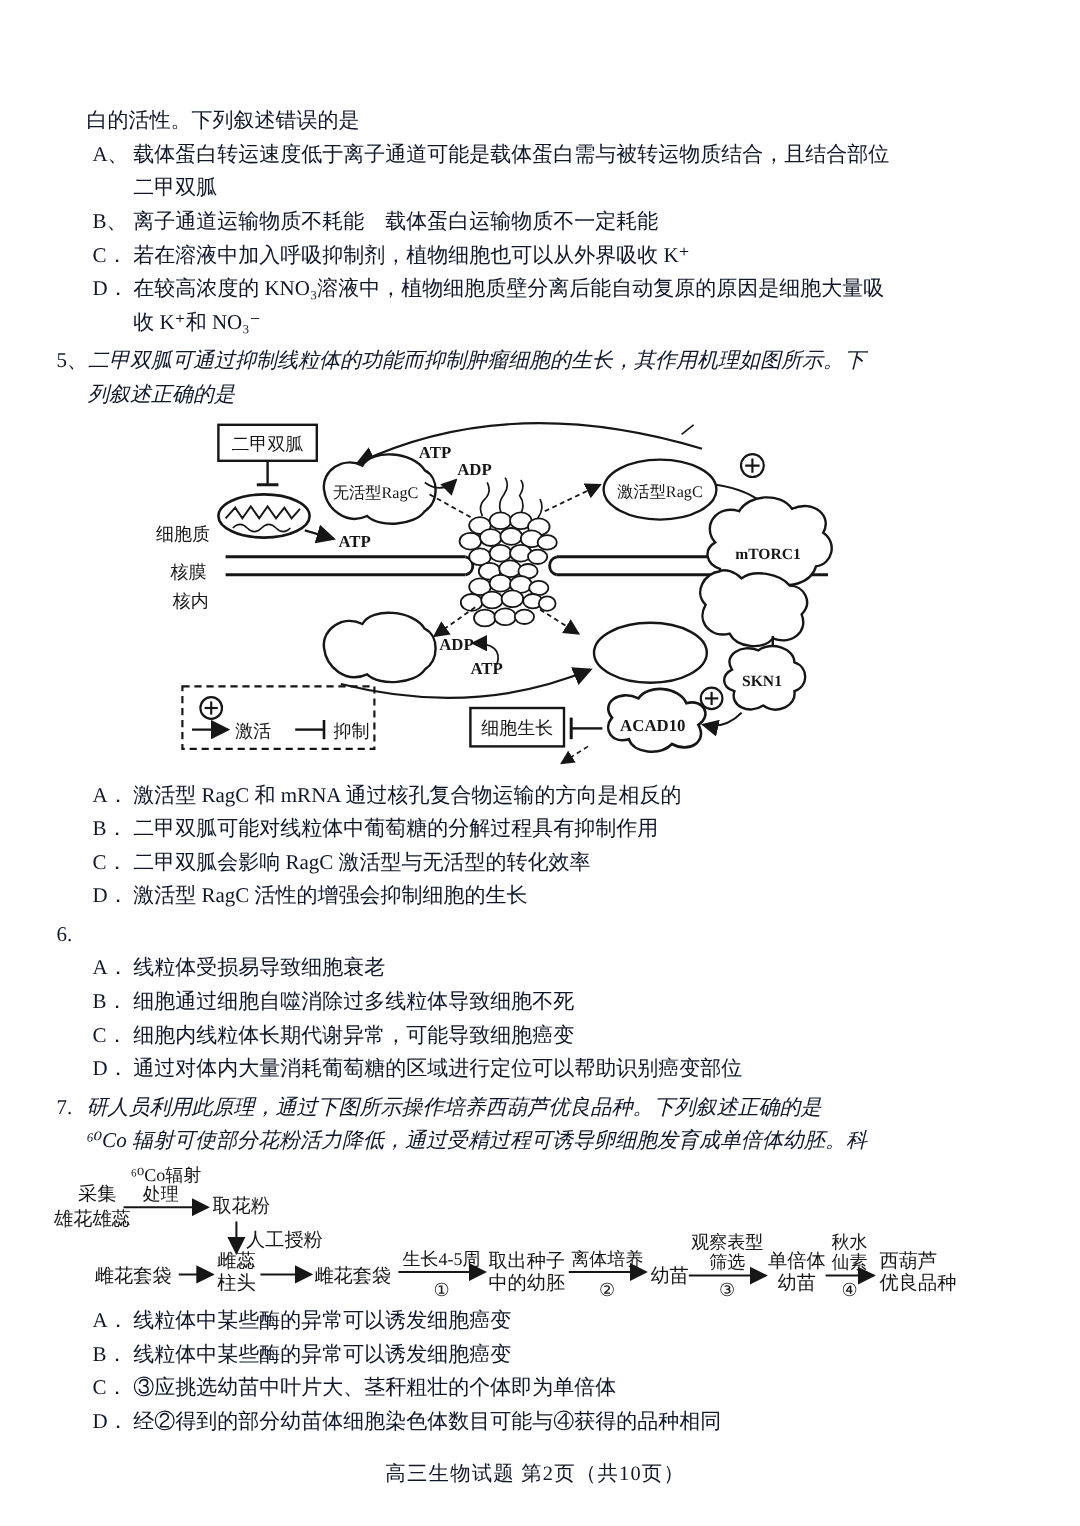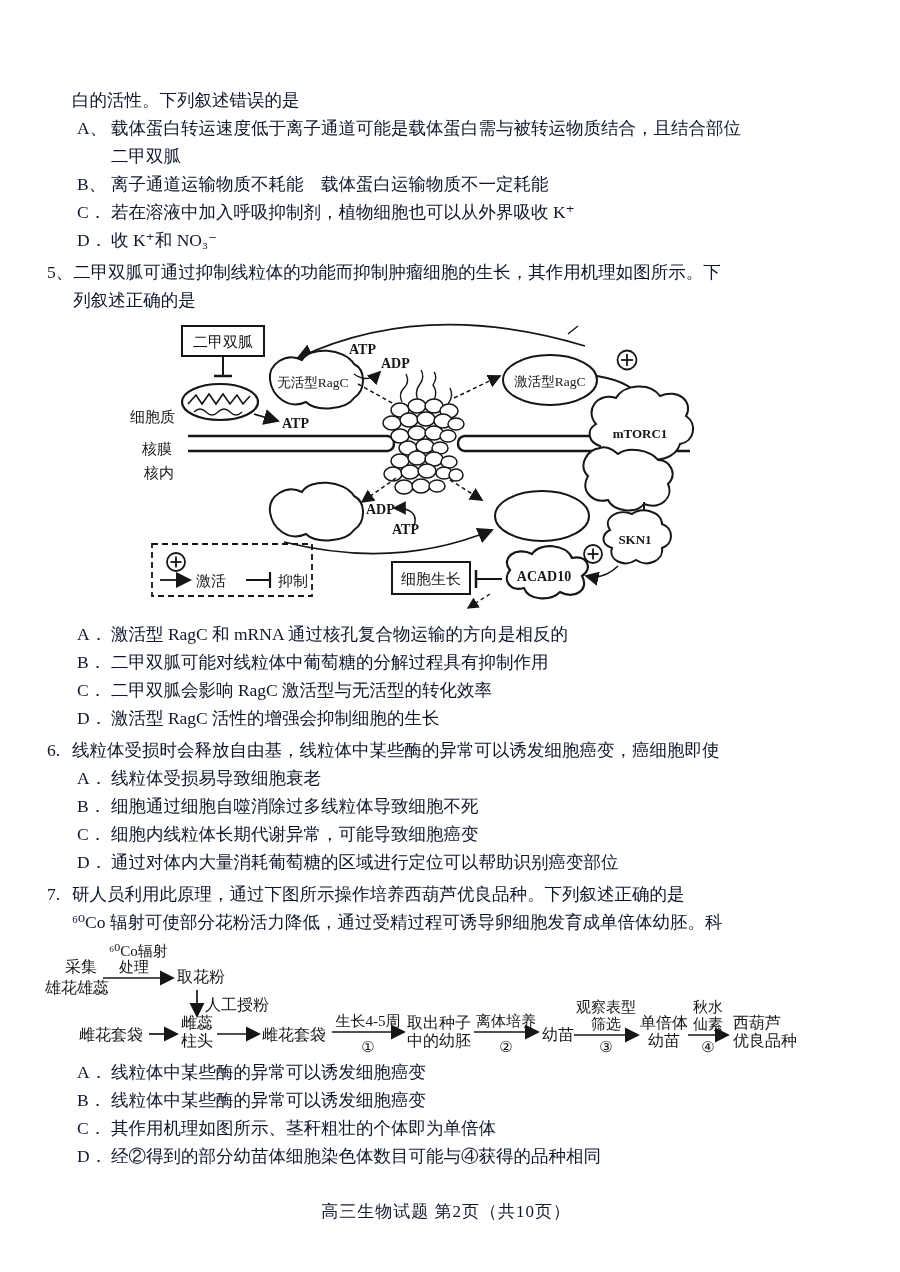--- a/index.html
+++ b/index.html
@@ -16,32 +16,32 @@
     overflow:hidden;
   }
   .line{white-space:nowrap;}
   .opts{margin-left:5px;}
   .opt{display:flex;}
   .opt-label{flex:0 0 34px;}
   .opt-text{flex:1;}
   .opt-text .line{white-space:nowrap;}
   .q-row{display:flex;margin-left:-25px;}
   .q-num{flex:0 0 25px;}
-  .stem{flex:1;}
+  .stem{flex:1;font-style:italic;}
   svg{display:block;}
   svg text{fill:#161616;font-family:"Liberation Serif","DejaVu Serif",serif;}
   .d-cjk{font-size:13.5px;}
   .d-cjk15{font-size:15px;}
   .d-en{font-size:14px;font-weight:bold;}
   .d-en13{font-size:13px;font-weight:bold;}
   .f-cjk{font-size:16px;}
   .f-cjk15{font-size:15px;}
   .diagram5{margin:4px 0 6px 58px;}
   .flow7{margin:2px 0 2px -27px;}
-  .footer{text-align:center;margin-top:28px;font-size:17px;letter-spacing:1px;}
+  .footer{text-align:center;margin-top:16px;font-size:17px;letter-spacing:1px;}
   .mt4{margin-top:4px;}
 </style>
 </head>
 <body>
 
 <div class="page">
 
   <div>
     <div class="line">白的活性。下列叙述错误的是</div>
     <div class="opts">
@@ -60,20 +60,21 @@
       </div>
       <div class="opt">
         <span class="opt-label">C．</span>
         <div class="opt-text">
           <div class="line">若在溶液中加入呼吸抑制剂，植物细胞也可以从外界吸收 K⁺</div>
         </div>
       </div>
       <div class="opt">
         <span class="opt-label">D．</span>
         <div class="opt-text">
+          <div class="line">在较高浓度的 KNO₃溶液中，植物细胞质壁分离后能自动复原的原因是细胞大量吸</div>
           <div class="line">收 K⁺和 NO₃⁻</div>
         </div>
       </div>
     </div>
   </div>
 
   <div class="mt4">
     <div class="q-row">
       <span class="q-num">5、</span>
       <div class="stem">
@@ -254,21 +255,20 @@
             <div class="line">激活型 RagC 活性的增强会抑制细胞的生长</div>
           </div>
       </div>
     </div>
   </div>
 
   <div class="mt4">
     <div class="q-row">
       <span class="q-num">6.</span>
       <div class="stem">
-        <div class="line">线粒体受损时会释放自由基，线粒体中某些酶的异常可以诱发细胞癌变，癌细胞即使</div>
       </div>
     </div>
     <div class="opts">
       <div class="opt">
         <span class="opt-label">A．</span>
         <div class="opt-text">
             <div class="line">线粒体受损易导致细胞衰老</div>
           </div>
       </div>
       <div class="opt">
@@ -355,21 +355,21 @@
       </div>
       <div class="opt">
         <span class="opt-label">B．</span>
         <div class="opt-text">
             <div class="line">线粒体中某些酶的异常可以诱发细胞癌变</div>
           </div>
       </div>
       <div class="opt">
         <span class="opt-label">C．</span>
         <div class="opt-text">
-            <div class="line">其作用机理如图所示、茎秆粗壮的个体即为单倍体</div>
+            <div class="line">③应挑选幼苗中叶片大、茎秆粗壮的个体即为单倍体</div>
           </div>
       </div>
       <div class="opt">
         <span class="opt-label">D．</span>
         <div class="opt-text">
             <div class="line">经②得到的部分幼苗体细胞染色体数目可能与④获得的品种相同</div>
           </div>
       </div>
     </div>
   </div>

